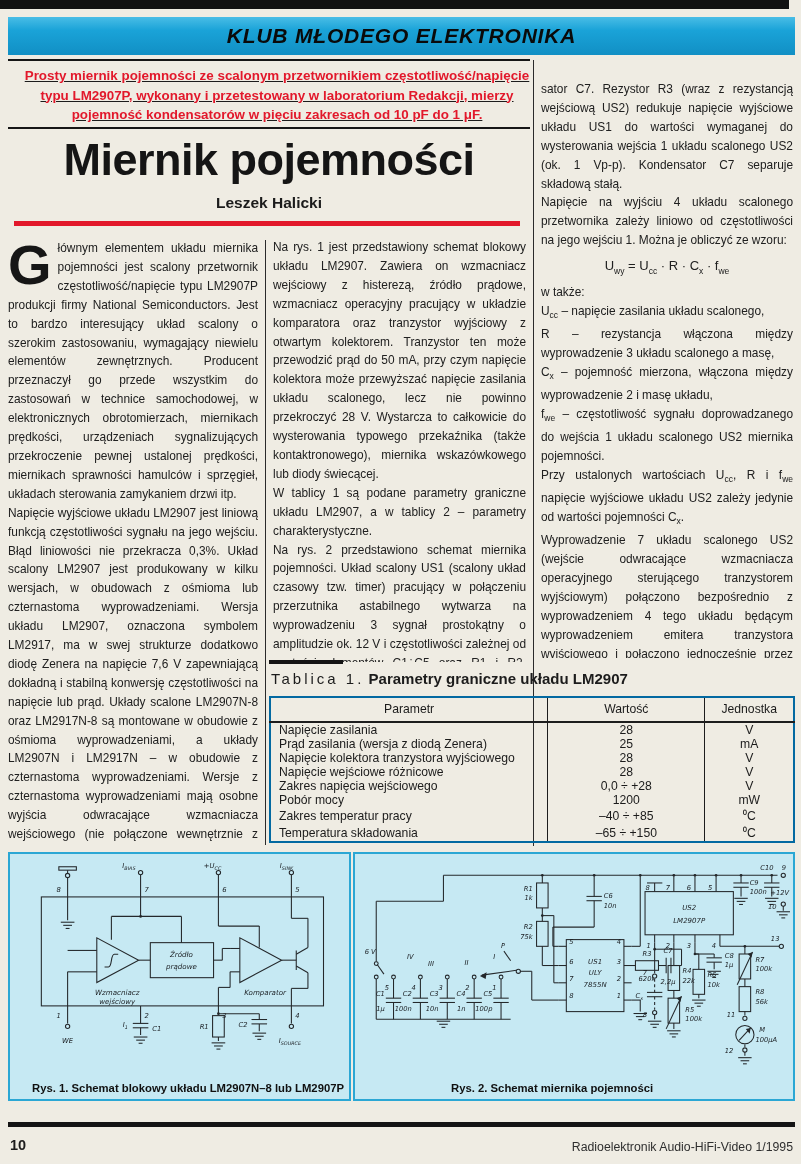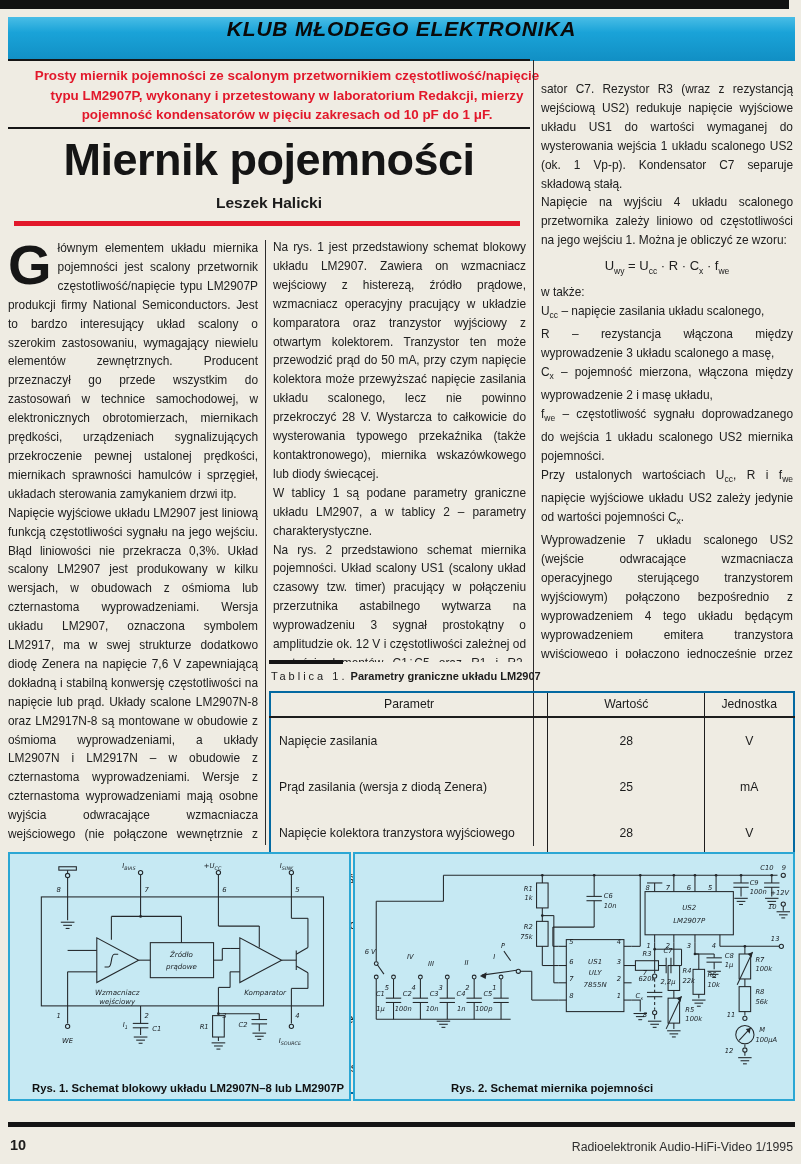--- a/index.html
+++ b/index.html
@@ -1,26 +1,26 @@
 <!DOCTYPE html>
 <html lang="pl"><head>
 <meta charset="utf-8">
 <style>
   html,body{margin:0;padding:0;background:#d8d5cd;}
   .page{position:relative;width:801px;height:1164px;background:#efece3;
         font-family:"Liberation Sans",sans-serif;color:#1c1c1c;overflow:hidden;}
   .topbar{position:absolute;left:0;top:0;width:789px;height:9px;background:#121212;}
-  .banner{position:absolute;left:8px;top:17px;width:787px;height:44px;
+  .banner{position:absolute;left:8px;top:17px;width:787px;height:38px;
           background:linear-gradient(#49bde6 0%,#1aa3d8 35%,#118fc4 100%);
-          display:flex;justify-content:center;}
+          display:flex;align-items:center;justify-content:center;}
   .banner span{font-size:21px;font-weight:bold;font-style:italic;letter-spacing:.8px;color:#0a0a0a;}
   .hrule{position:absolute;background:#161616;}
   .rule-top{left:8px;top:59px;width:522px;height:2px;}
   .rule-mid{left:8px;top:127px;width:522px;height:2px;}
-  .intro{position:absolute;left:28px;top:66px;width:518px;text-align:center;}
+  .intro{position:absolute;left:18px;top:66px;width:518px;text-align:center;text-decoration:underline;}
   .intro p{margin:0;color:#e2182b;font-weight:bold;font-size:13.4px;line-height:19.5px;}
   .title{position:absolute;left:8px;top:134px;width:522px;margin:0;text-align:center;
          font-size:45px;font-weight:bold;letter-spacing:-.5px;color:#151515;}
   .author{position:absolute;left:8px;top:194px;width:522px;text-align:center;
           font-weight:bold;font-size:15.5px;}
   .redrule{position:absolute;left:14px;top:221px;width:506px;height:5px;background:#e2182b;}
   .vrule{position:absolute;width:1px;background:#2a2a2a;}
   .vrule1{left:265px;top:240px;height:605px;}
   .vrule2{left:533px;top:60px;height:786px;}
   .col{position:absolute;text-align:justify;font-size:11.9px;line-height:18.9px;
@@ -28,28 +28,28 @@
   .col p{margin:0;}
   .col1{left:8px;top:239px;width:250px;height:607px;}
   .col2{left:273px;top:238px;width:253px;height:424px;}
   .col3{left:541px;top:80px;width:252px;height:578px;}
   .dropcap{float:left;font-size:56px;line-height:46px;font-weight:bold;
            padding:3px 6px 0 0;color:#161616;}
   .formula{text-align:center;margin:7px 0 2px 0 !important;font-size:13px;}
   sub{font-size:8.5px;}
   .tdiv{position:absolute;left:269px;top:660px;width:74px;height:4px;background:#141414;}
   .tablebox{position:absolute;left:269px;top:670px;width:526px;}
-  .tcap{font-size:11px;margin:0 0 9px 2px;}
+  .tcap{font-size:15px;margin:0 0 9px 2px;}
   .tcap .sp{letter-spacing:3px;}
   .tcap b{letter-spacing:0;}
   table{width:100%;border-collapse:collapse;border:2px solid #0369a1;
         font-size:12.2px;color:#1b1b1b;}
   th{font-weight:normal;text-align:center;padding:4px 6px 5px 6px;
      border-bottom:2px solid #1d1d1d;}
-  td{padding:16px 8px;}
+  td{padding:0 8px;}
   .cv,.cu{text-align:center;border-left:1.5px solid #1d1d1d;}
   .figpanel{position:absolute;top:852px;height:249px;background:#c6e9f3;
             border:2px solid #2ba7d4;box-sizing:border-box;}
   .fig1{left:8px;width:343px;}
   .fig2{left:353px;width:442px;}
   .figpanel svg{display:block;margin:4px auto 0 auto;}
   .figcap{position:absolute;bottom:5px;font-size:11.3px;font-weight:bold;color:#101010;}
   .fig1 .figcap{left:22px;}
   .fig2 .figcap{left:96px;}
   .footrule{position:absolute;left:8px;top:1122px;width:787px;height:5px;background:#141414;}

